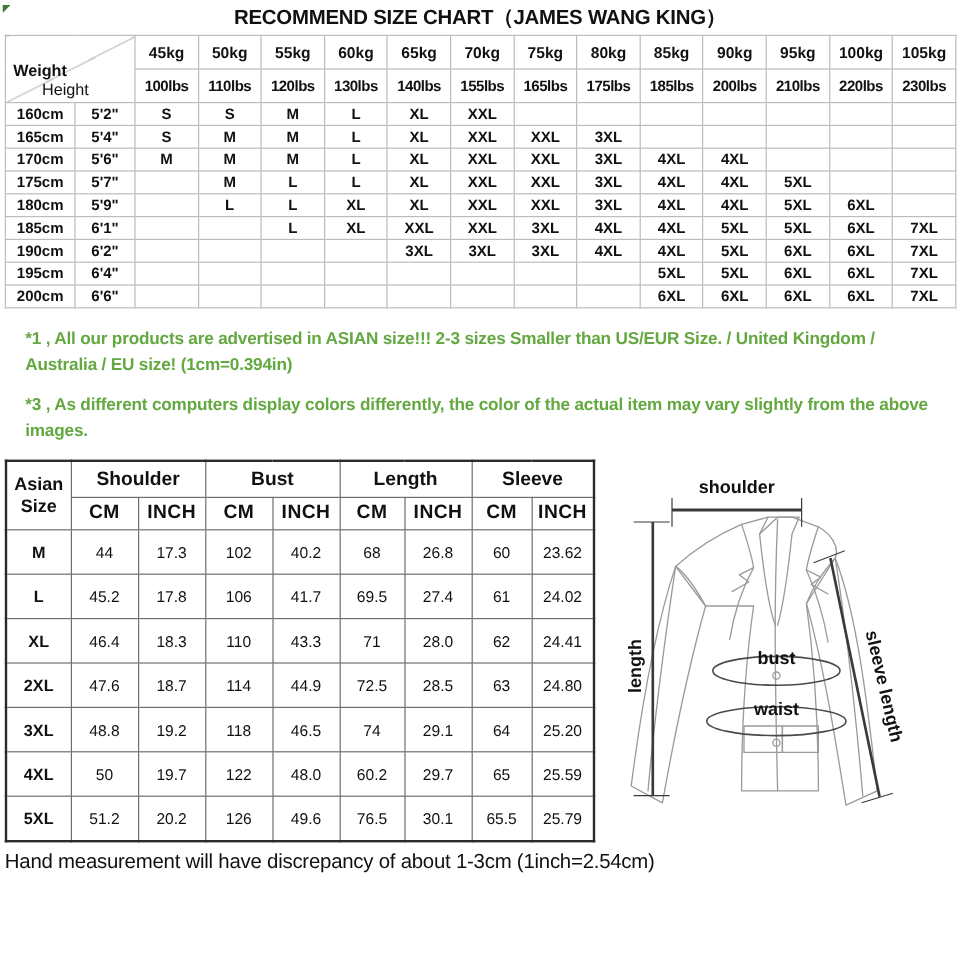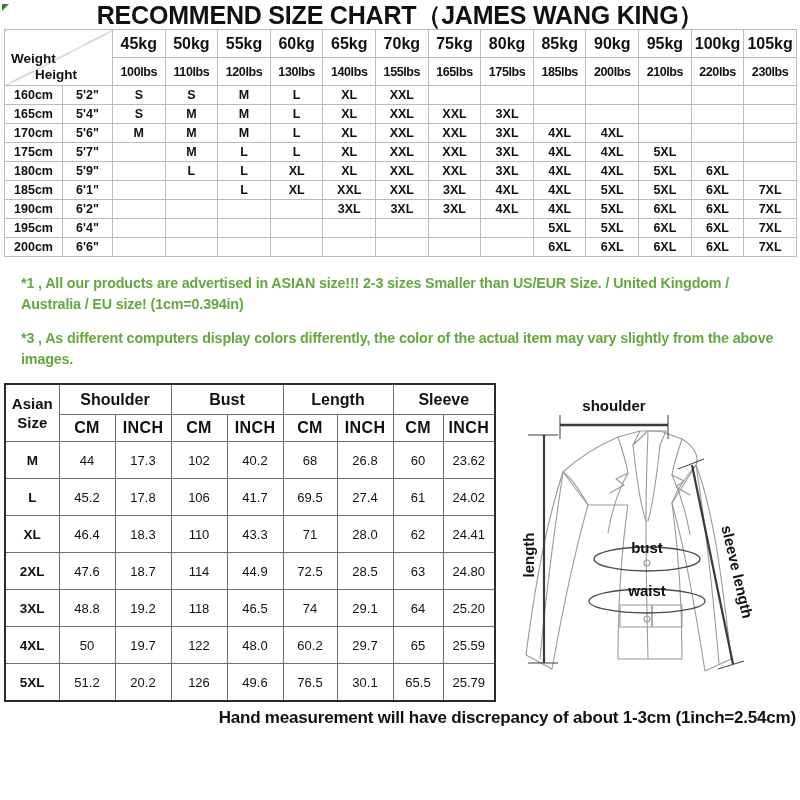--- a/index.html
+++ b/index.html
@@ -19,21 +19,21 @@
     position: relative;
     width: 800px;
     height: 800px;
     box-sizing: border-box;
     padding: 0 4px;
   }
 
   
   .title {
     text-align: center;
-    font-size: 25px;
+    font-size: 17px;
     font-weight: bold;
     letter-spacing: -0.2px;
     line-height: 26px;
     height: 26px;
     margin: 2px 0 1px 0;
     white-space: nowrap;
     color: #111;
   }
 
   
@@ -48,39 +48,39 @@
     text-align: center;
     vertical-align: middle;
     font-weight: bold;
     color: #111;
     padding: 0;
     overflow: hidden;
     white-space: nowrap;
   }
 
   #size-chart td { height: 18px; font-size: 12.5px; }
-  #size-chart .hdr-kg, #size-chart .hdr-lb { height: 27px; font-size: 16px; }
+  #size-chart .hdr-kg, #size-chart .hdr-lb { height: 27px; font-size: 13px; }
   #size-chart .hdr-lb { font-size: 12.5px; letter-spacing: -0.4px; }
 
   #size-chart .corner {
     position: relative;
     background:
       linear-gradient(to bottom right,
         rgba(0,0,0,0) 0%, rgba(0,0,0,0) 49.4%,
         #c3c7c7 49.4%, #c3c7c7 50.6%,
         rgba(0,0,0,0) 50.6%, rgba(0,0,0,0) 100%);
     height: 54px;
   }
   #size-chart .corner .w {
     position: absolute; left: 6px; top: 21px;
     font-size: 13.5px; font-weight: bold;
   }
   #size-chart .corner .h {
     position: absolute; left: 30px; top: 37px;
-    font-size: 13.5px; font-weight: bold;
+    font-size: 13.5px; font-weight: normal;
   }
   #size-chart .rh-cm { font-size: 12.5px; }
   #size-chart .rh-ft { font-size: 12.5px; }
 
   
   .notes {
     color: #63a840;
     font-size: 14.3px;
     line-height: 20.6px;
     font-weight: bold;
@@ -125,23 +125,23 @@
 
   .diagram {
     flex: 1 1 auto;
     position: relative;
     margin-left: 4px;
     height: 312px;
   }
   .diagram svg { display: block; }
 
   .footer-note {
-    text-align: right;
+    text-align: left;
     font-size: 17px;
-    font-weight: bold;
+    font-weight: normal;
     color: #111;
     margin-top: 6px;
     letter-spacing: -0.2px;
     white-space: nowrap;
   }
 
   .corner-tick {
     position: absolute;
     width: 7px; height: 7px;
     background: #3b7d2e;

